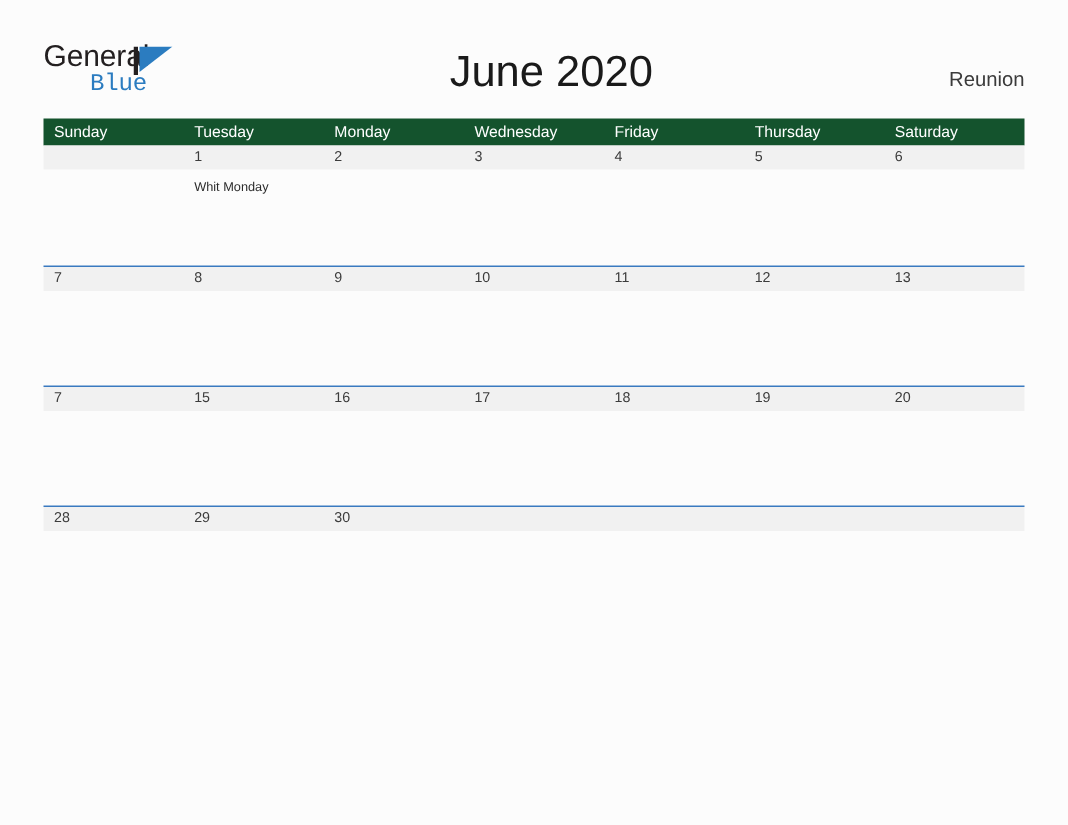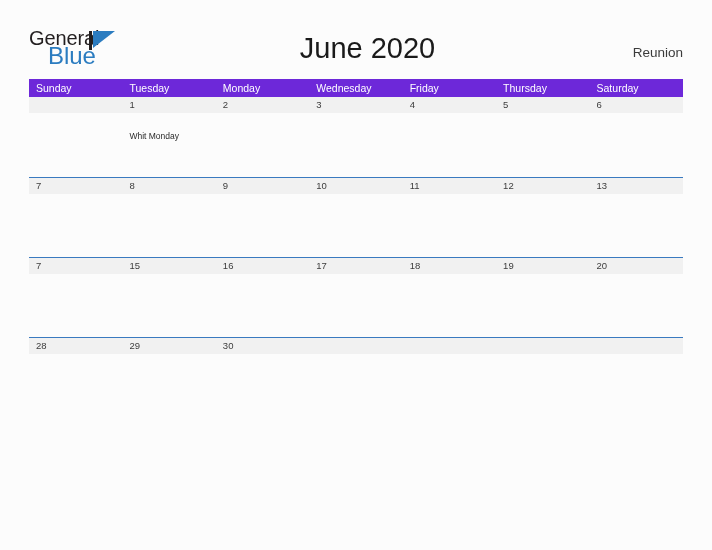--- a/index.html
+++ b/index.html
@@ -44,26 +44,26 @@
   }
   .brand-mark {
     position: absolute;
     left: 60px;
     top: 3px;
     width: 28px;
     height: 19px;
   }
   .brand-blue {
     position: absolute;
-    left: 19px;
+    left: 31px;
     top: 18px;
-    font-size: 24px;
+    font-size: 16px;
     line-height: 20px;
     color: #2b7cc0;
-    font-family: Liberation Sans, sans-serif;
+    font-family: Liberation Mono, monospace;
     letter-spacing: -0.1px;
   }
 
   .calendar-title {
     position: absolute;
     left: 0;
     right: 0;
     top: 31px;
     text-align: center;
     font-size: 29px;
@@ -87,21 +87,21 @@
   
   .calendar {
     position: absolute;
     left: 29px;
     top: 79px;
     width: 654px;
   }
 
   .weekday-row {
     display: flex;
-    background: #6d28d9;
+    background: #14532d;
     height: 18px;
   }
   .weekday-cell {
     flex: 1 1 0;
     padding: 2px 0 0 7px;
     box-sizing: border-box;
     font-size: 10.5px;
     line-height: 14px;
     color: #ffffff;
     font-family: "Liberation Sans", sans-serif;
@@ -145,21 +145,21 @@
   .day-body {
     flex: 1 1 0;
     padding: 0 4px 0 7px;
     box-sizing: border-box;
   }
   .event {
     font-size: 8.5px;
     line-height: 12px;
     color: #2b2b2b;
     font-family: "Liberation Sans", sans-serif;
-    margin-top: 17px;
+    margin-top: 5px;
     white-space: nowrap;
     overflow: hidden;
   }
 </style>
 </head>
 <body>
 
 <div class="page-header">
 
   <div class="brand">

